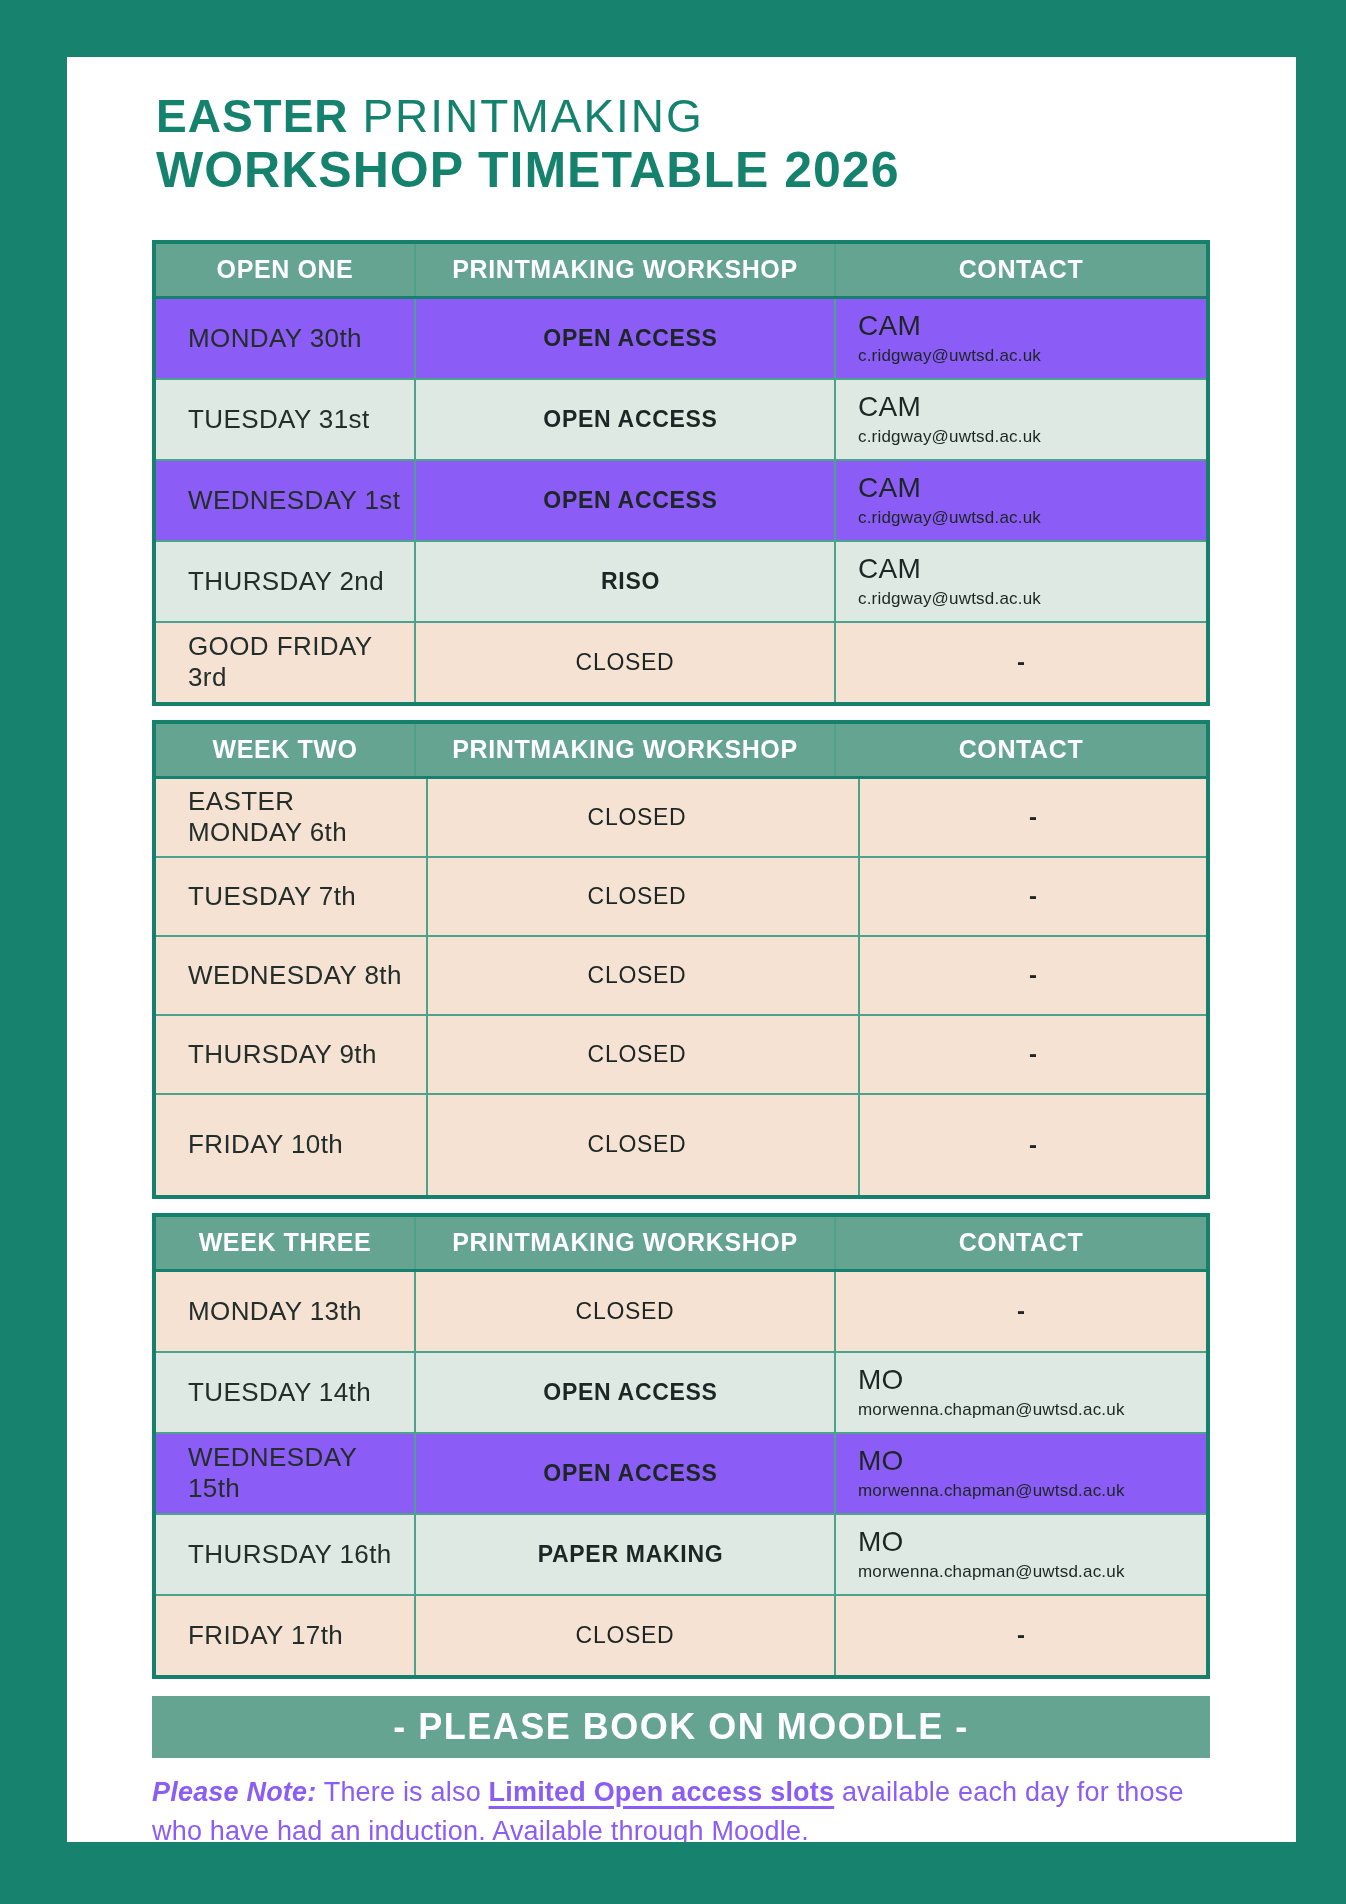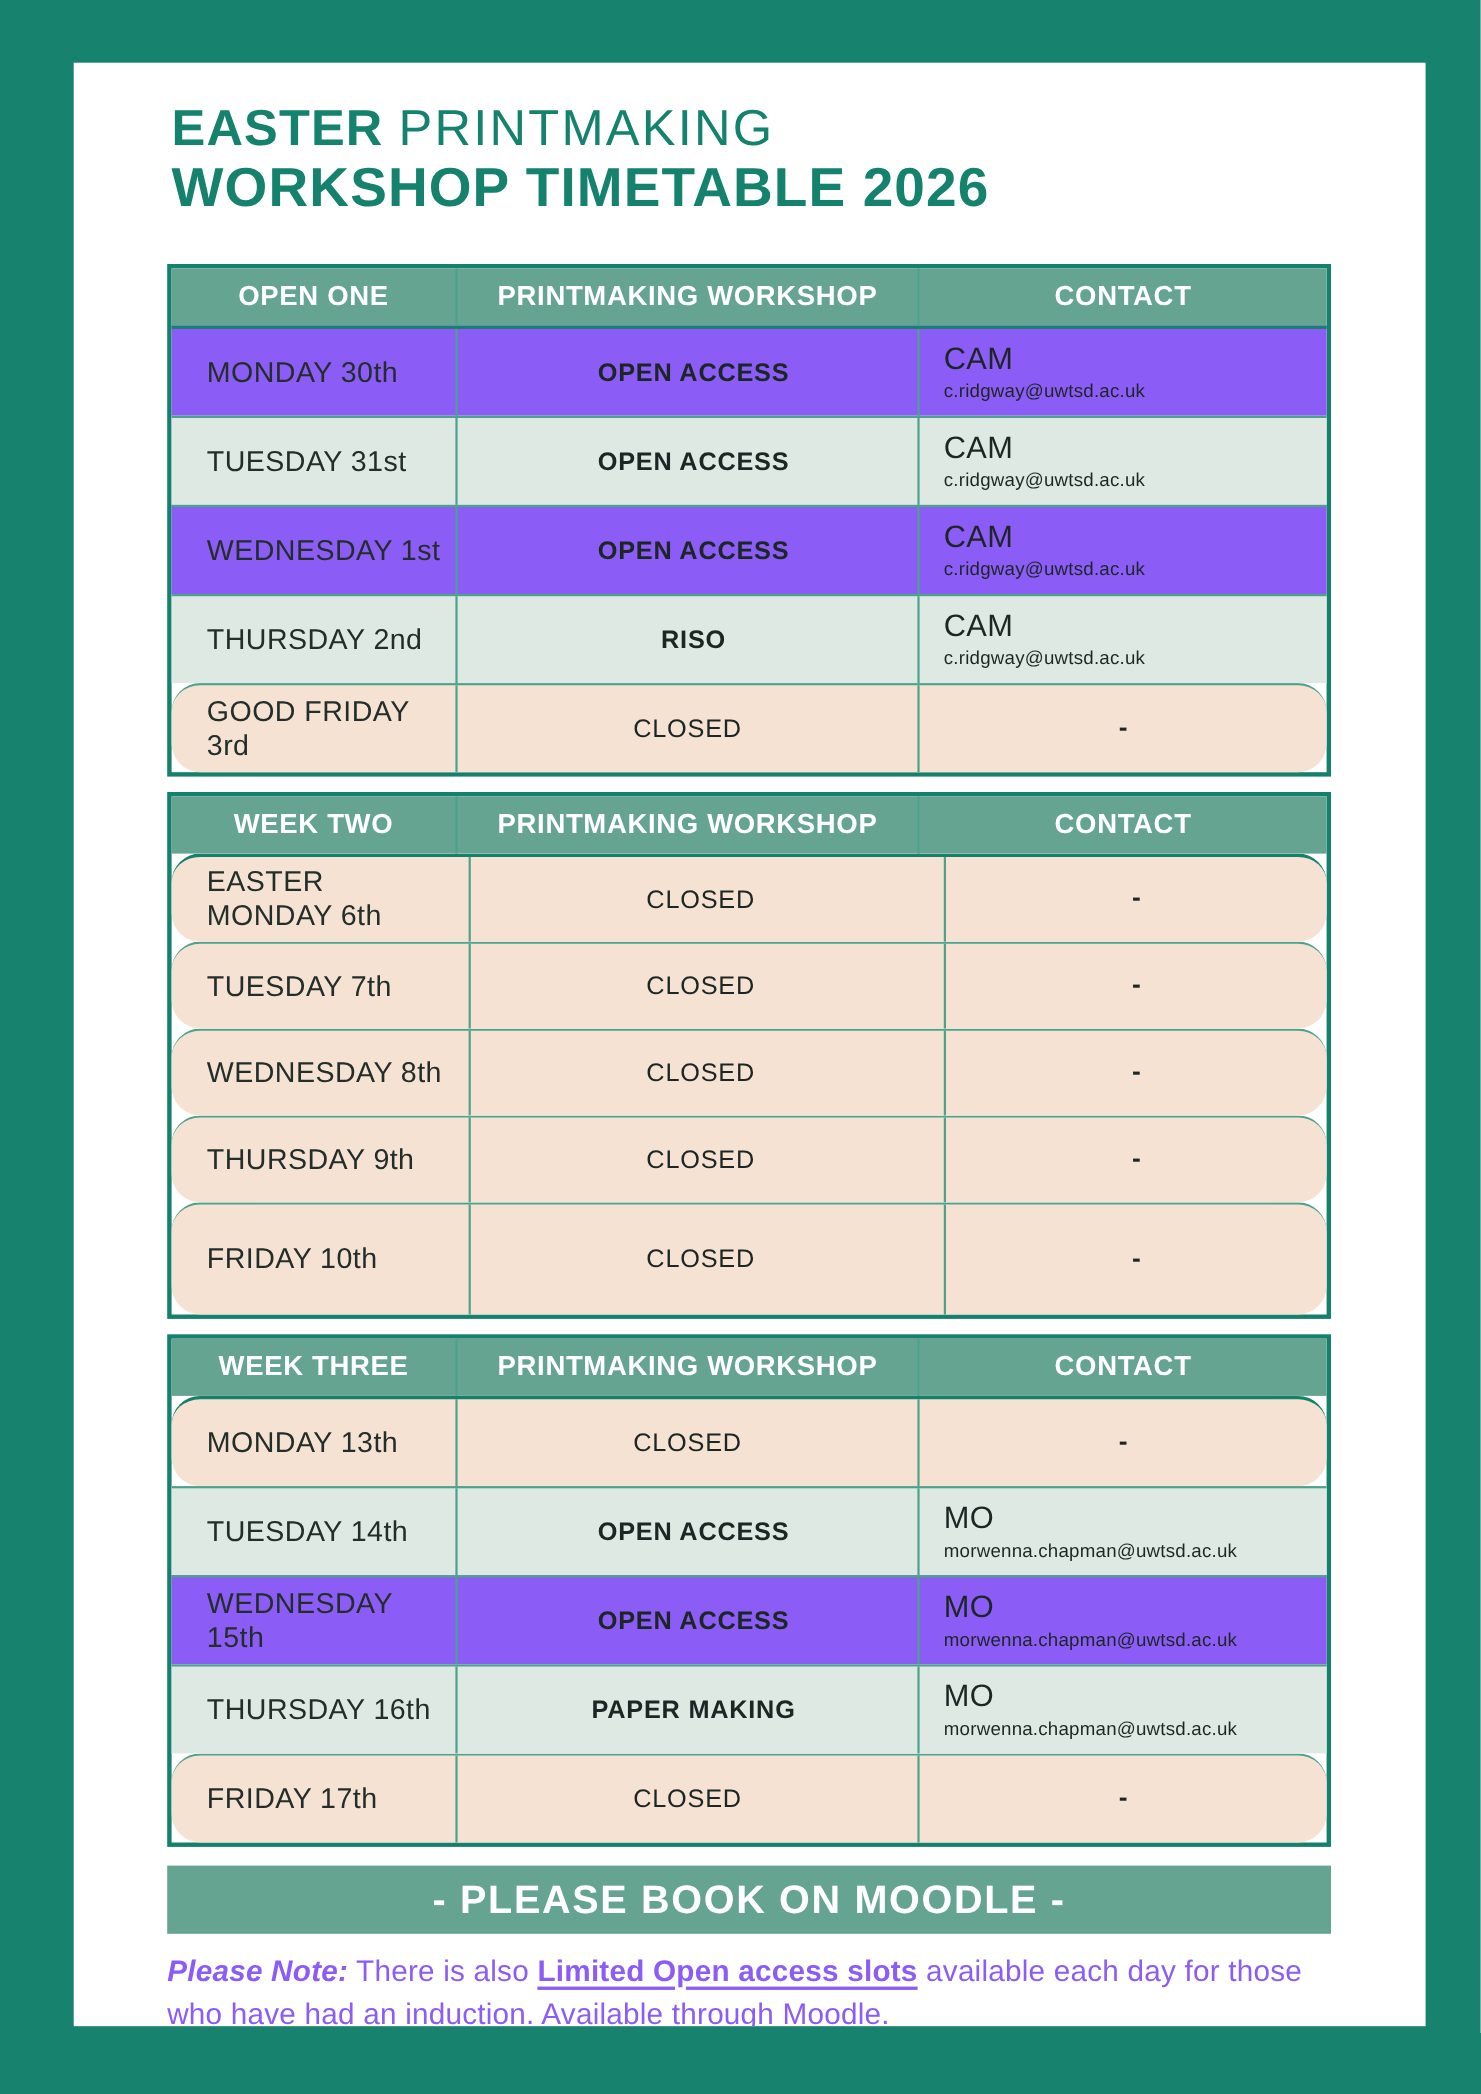--- a/index.html
+++ b/index.html
@@ -44,21 +44,21 @@
   .t-head .cell{
     display:flex;align-items:center;justify-content:center;
     color:#ffffff;font-weight:700;font-size:25px;letter-spacing:.6px;
   }
   .t-body{height:79px;}
   .tt2 .t-body{height:77px;gap:12px;}
   .t-body.tall{height:100px;}
 
   .white{background:#8b5cf6;}
   .mint{background:#DEE9E3;}
-  .peach{background:#F6E2D3;border-radius:26px;}
+  .peach{background:#F6E2D3;}
 
   .c-day{
     display:flex;align-items:center;
     padding-left:32px;
     font-size:26px;color:#232e2b;letter-spacing:.4px;
   }
   .c-shop{
     display:flex;align-items:center;justify-content:center;
     font-size:23px;color:#1c2624;letter-spacing:.7px;
   }

